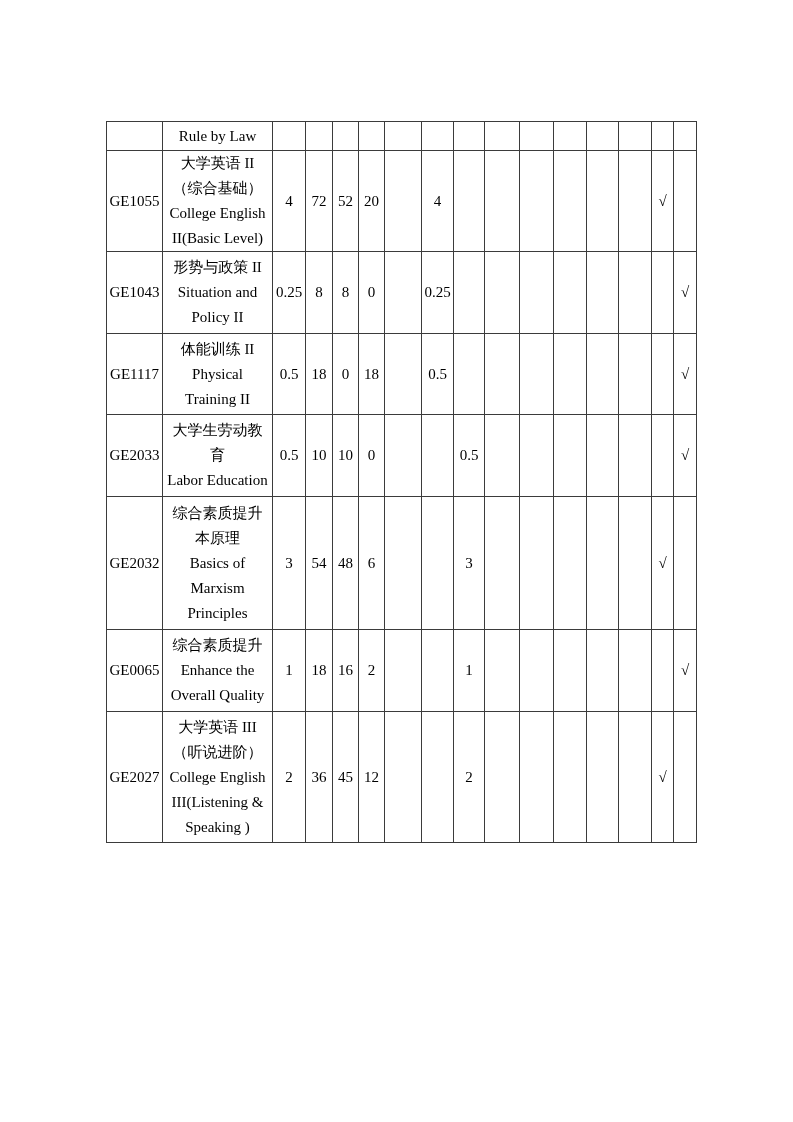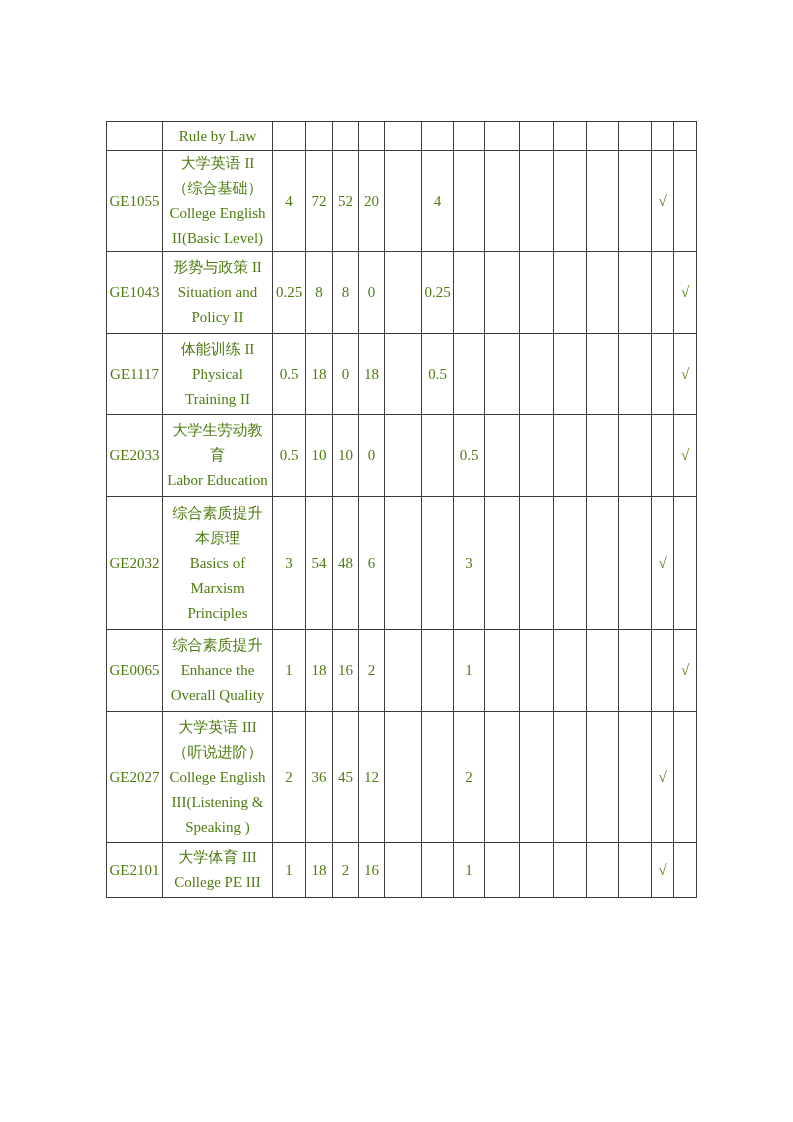--- a/index.html
+++ b/index.html
@@ -1,21 +1,21 @@
 <!DOCTYPE html>
 <html><head>
 <meta charset="utf-8">
 <style>
   html, body { margin: 0; padding: 0; }
   .page {
     position: relative;
     width: 793px;
     height: 902px;
     background: #ffffff;
-    color: #4d7c0f;
+    color: #000000;
     font-family: "Liberation Serif", "DejaVu Serif", serif;
     overflow: hidden;
   }
   table.curriculum {
     position: absolute;
     left: 106px;
     top: 121px;
     width: 590px;
     border-collapse: collapse;
     table-layout: fixed;
@@ -255,39 +255,18 @@
           <td></td>
           <td>2</td>
           <td></td>
           <td></td>
           <td></td>
           <td></td>
           <td></td>
           <td>√</td>
           <td></td>
         </tr>
-        <tr style="height: 55px;">
-          <td>GE2101</td>
-          <td>
-            <div class="name-line">大学体育 III</div>
-            <div class="name-line">College PE III</div>
-          </td>
-          <td>1</td>
-          <td>18</td>
-          <td>2</td>
-          <td>16</td>
-          <td></td>
-          <td></td>
-          <td>1</td>
-          <td></td>
-          <td></td>
-          <td></td>
-          <td></td>
-          <td></td>
-          <td>√</td>
-          <td></td>
-        </tr>
       </tbody>
   </table>
 
   <div class="page-number">8</div>
 
 </div>
 
 </body></html>

